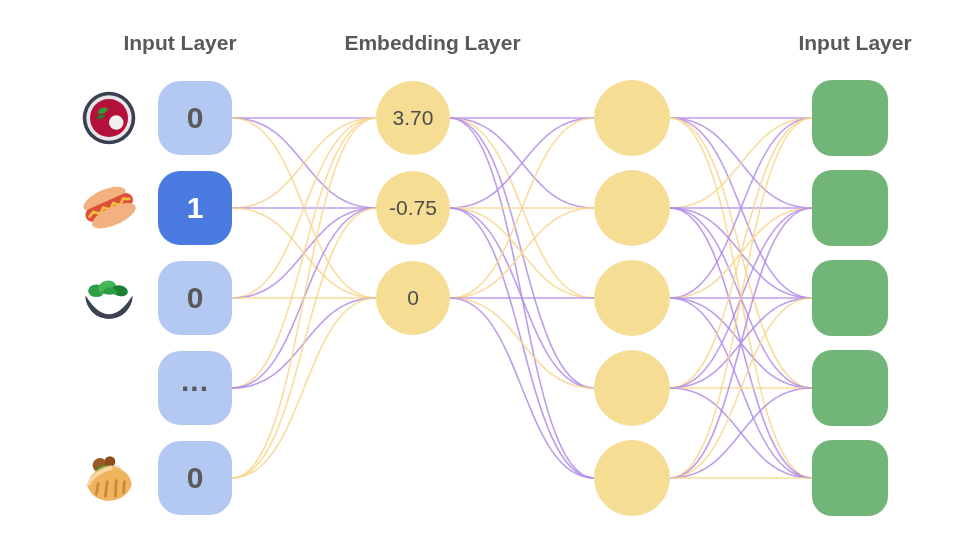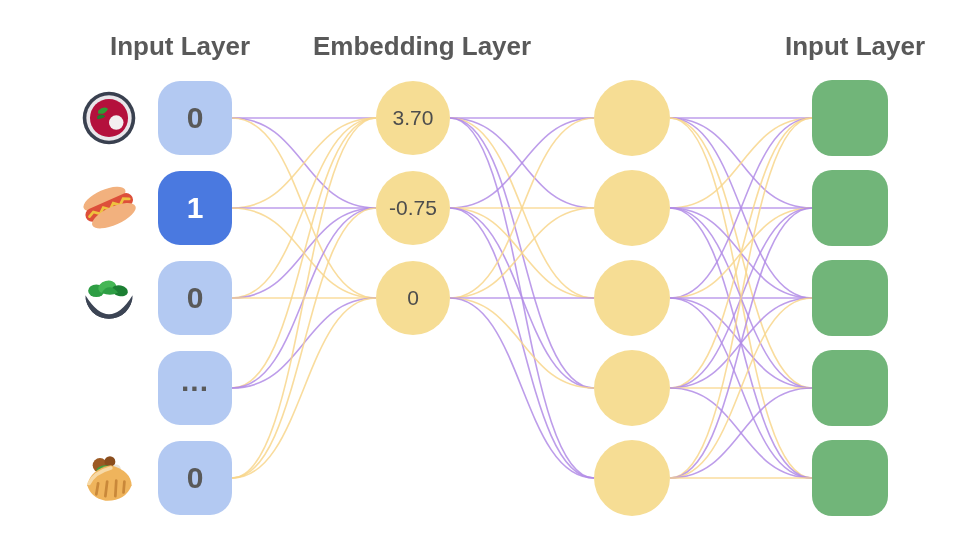--- a/index.html
+++ b/index.html
@@ -1,22 +1,22 @@
 <!DOCTYPE html>
 <html style="--edge-purple: #b28ce6; --edge-yellow: #f8d68c; --input-node: #b3c9f2; --input-node-active: #4a79e0; --embedding-node: #f6dd94; --output-node: #71b579; --node-text: #595959; --value-text: #4d4d4d; --active-text: #ffffff; --title-text: #595959;"><head>
 <meta charset="utf-8">
 <style>
   html,body{margin:0;padding:0;background:#fff;}
   .canvas{position:relative;width:960px;height:540px;background:#ffffff;overflow:hidden;
           font-family:"Liberation Sans",sans-serif;}
   #edges{position:absolute;left:0;top:0;width:960px;height:540px;}
-  .layer-title{position:absolute;top:31px;font-size:26px;font-weight:bold;
+  .layer-title{position:absolute;top:31px;font-size:21px;font-weight:bold;
                color:var(--title-text,#595959);text-align:center;white-space:nowrap;}
   #t-input{left:90px;width:180px;}
-  #t-emb{left:313px;width:215px;}
+  #t-emb{left:325px;width:215px;}
   #t-out{left:766px;width:178px;}
   .node{position:absolute;display:flex;align-items:center;justify-content:center;box-sizing:border-box;}
   .inode{left:158px;width:74px;height:74px;border-radius:22px;
          background:var(--input-node,#b3c9f2);color:var(--node-text,#595959);
          font-size:30px;font-weight:bold;}
   .inode.active{background:var(--input-node-active,#4a79e0);color:var(--active-text,#ffffff);}
   .enode{left:376px;width:74px;height:74px;border-radius:50%;
          background:var(--embedding-node,#f6dd94);color:var(--value-text,#4d4d4d);font-size:21px;}
   .hnode{left:594px;width:76px;height:76px;border-radius:50%;background:var(--embedding-node,#f6dd94);}
   .onode{left:812px;width:76px;height:76px;border-radius:20px;background:var(--output-node,#71b579);}

